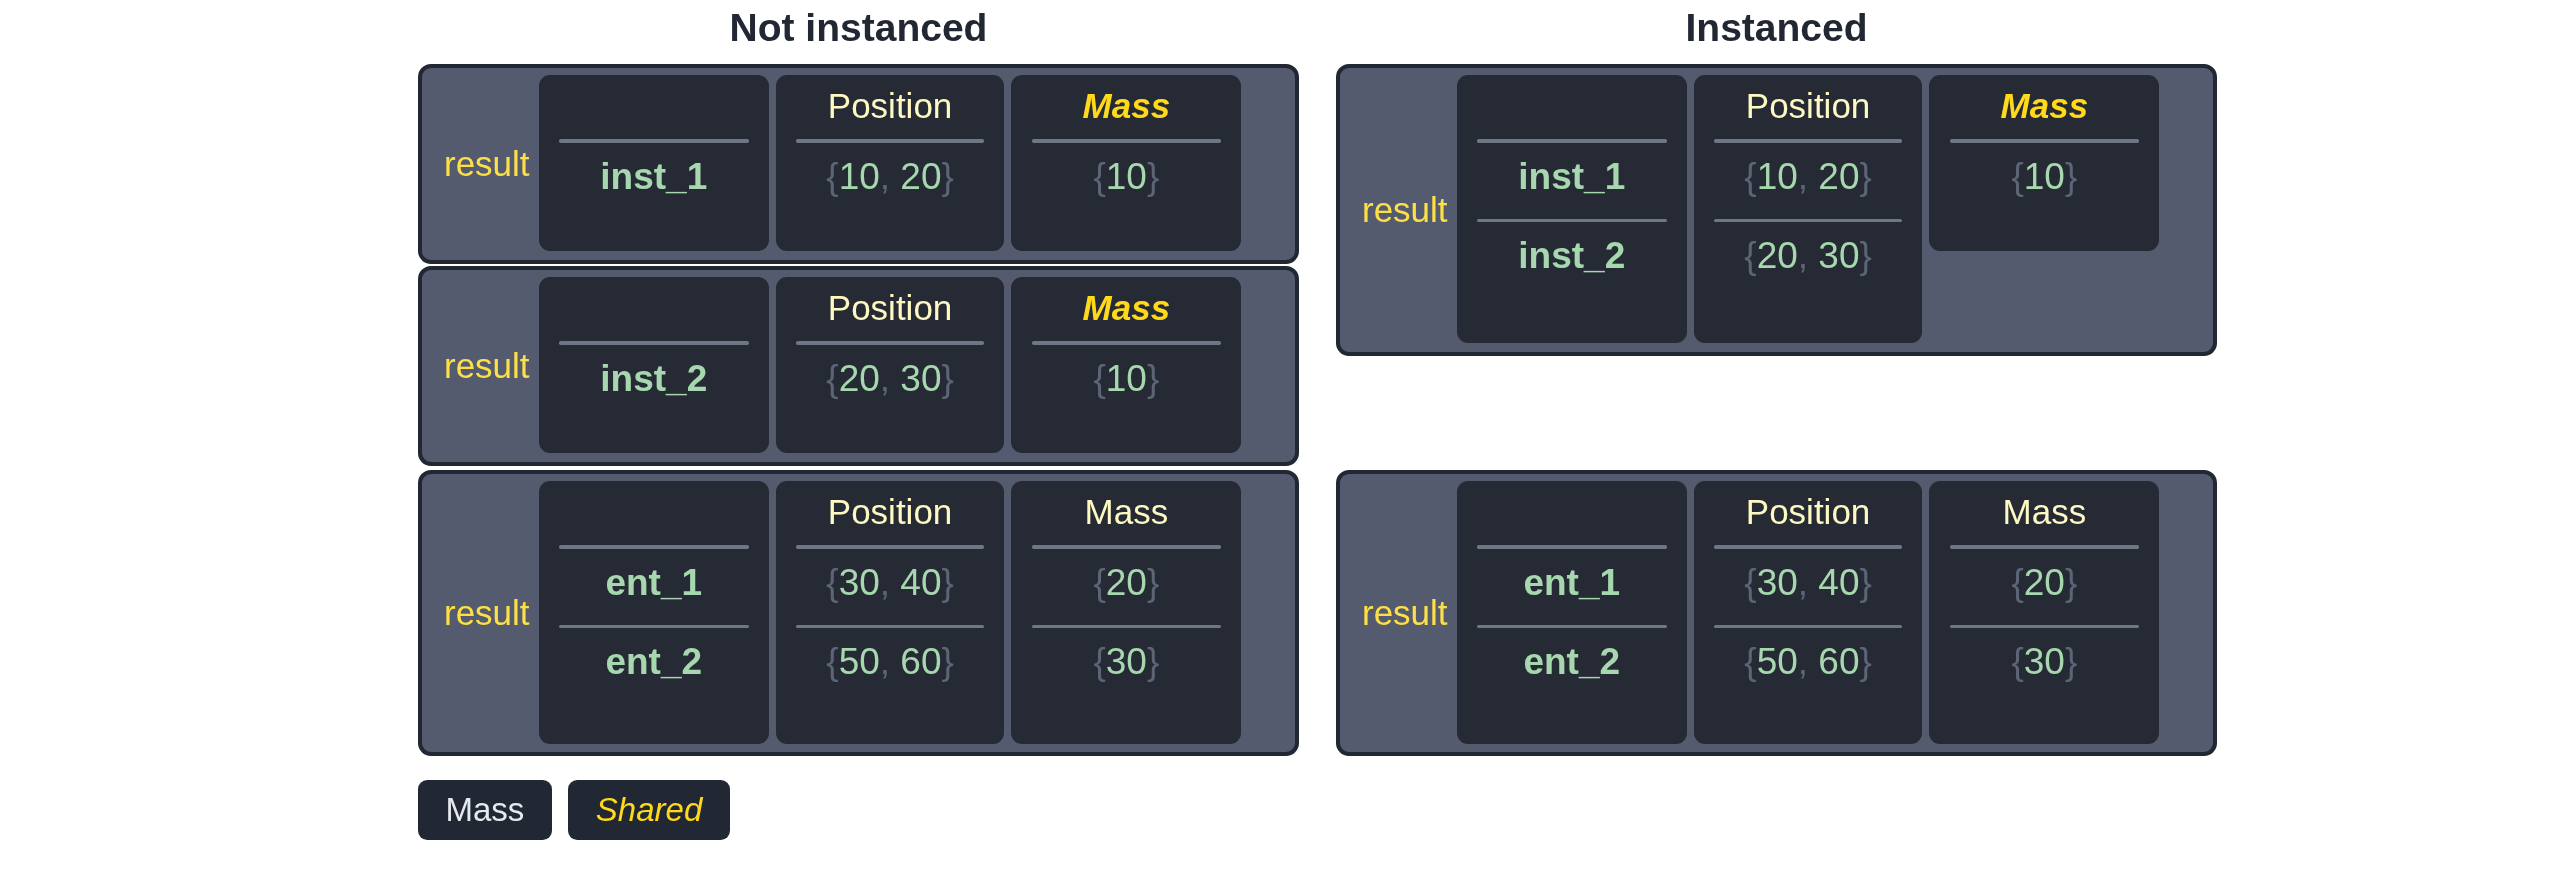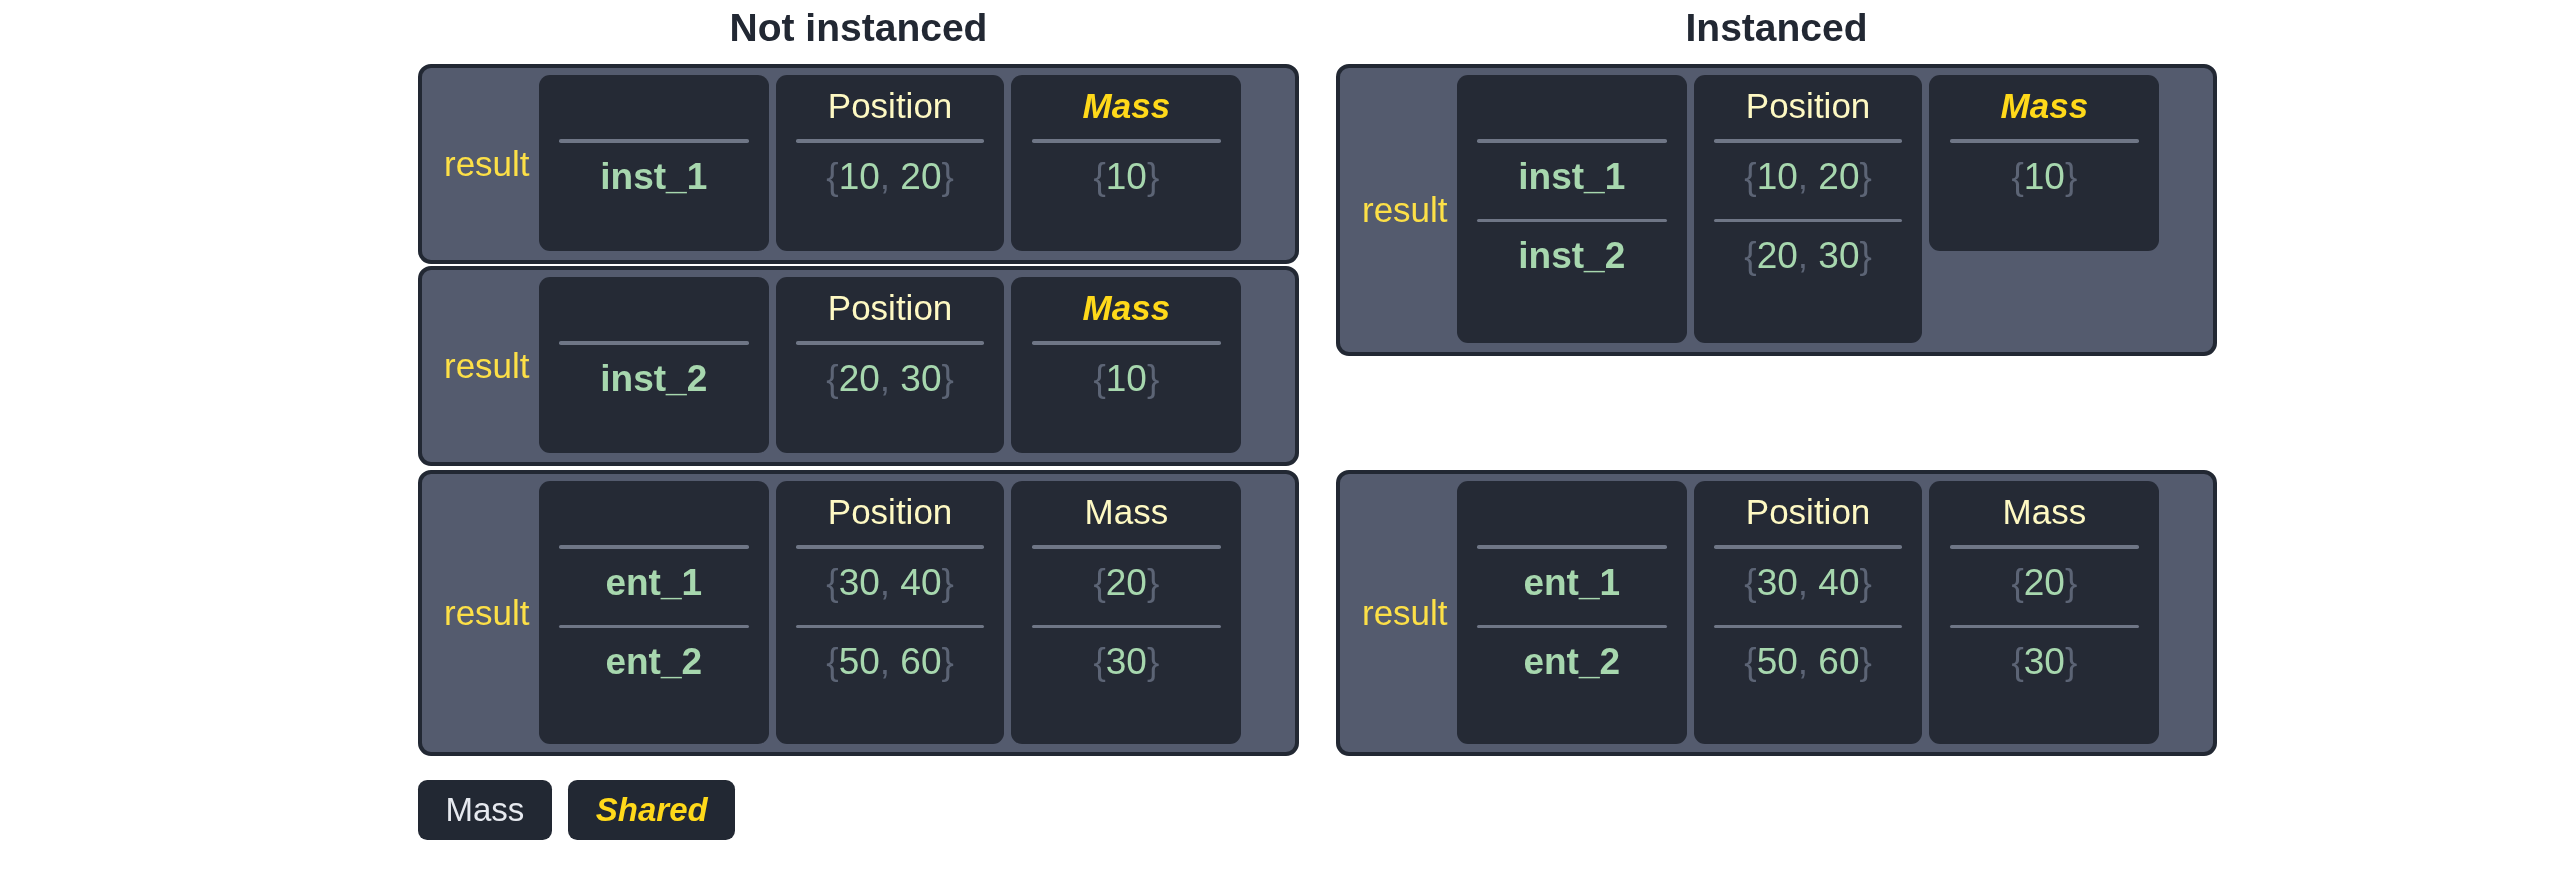--- a/index.html
+++ b/index.html
@@ -119,21 +119,21 @@
     background: #222833;
     border-radius: 9.2px;
     padding: 11px 27.5px;
     font-size: 33px;
     color: #E6E9EF;
     white-space: nowrap;
   }
   .legend-chip.shared {
     color: #FFD91A;
     font-style: italic;
-    font-weight: bold;
+    font-weight: normal;
   }
 </style>
 </head>
 <body>
 
 <div class="board">
 
   <div class="col-title left">Not instanced</div>
   <div class="col-title right">Instanced</div>
 

